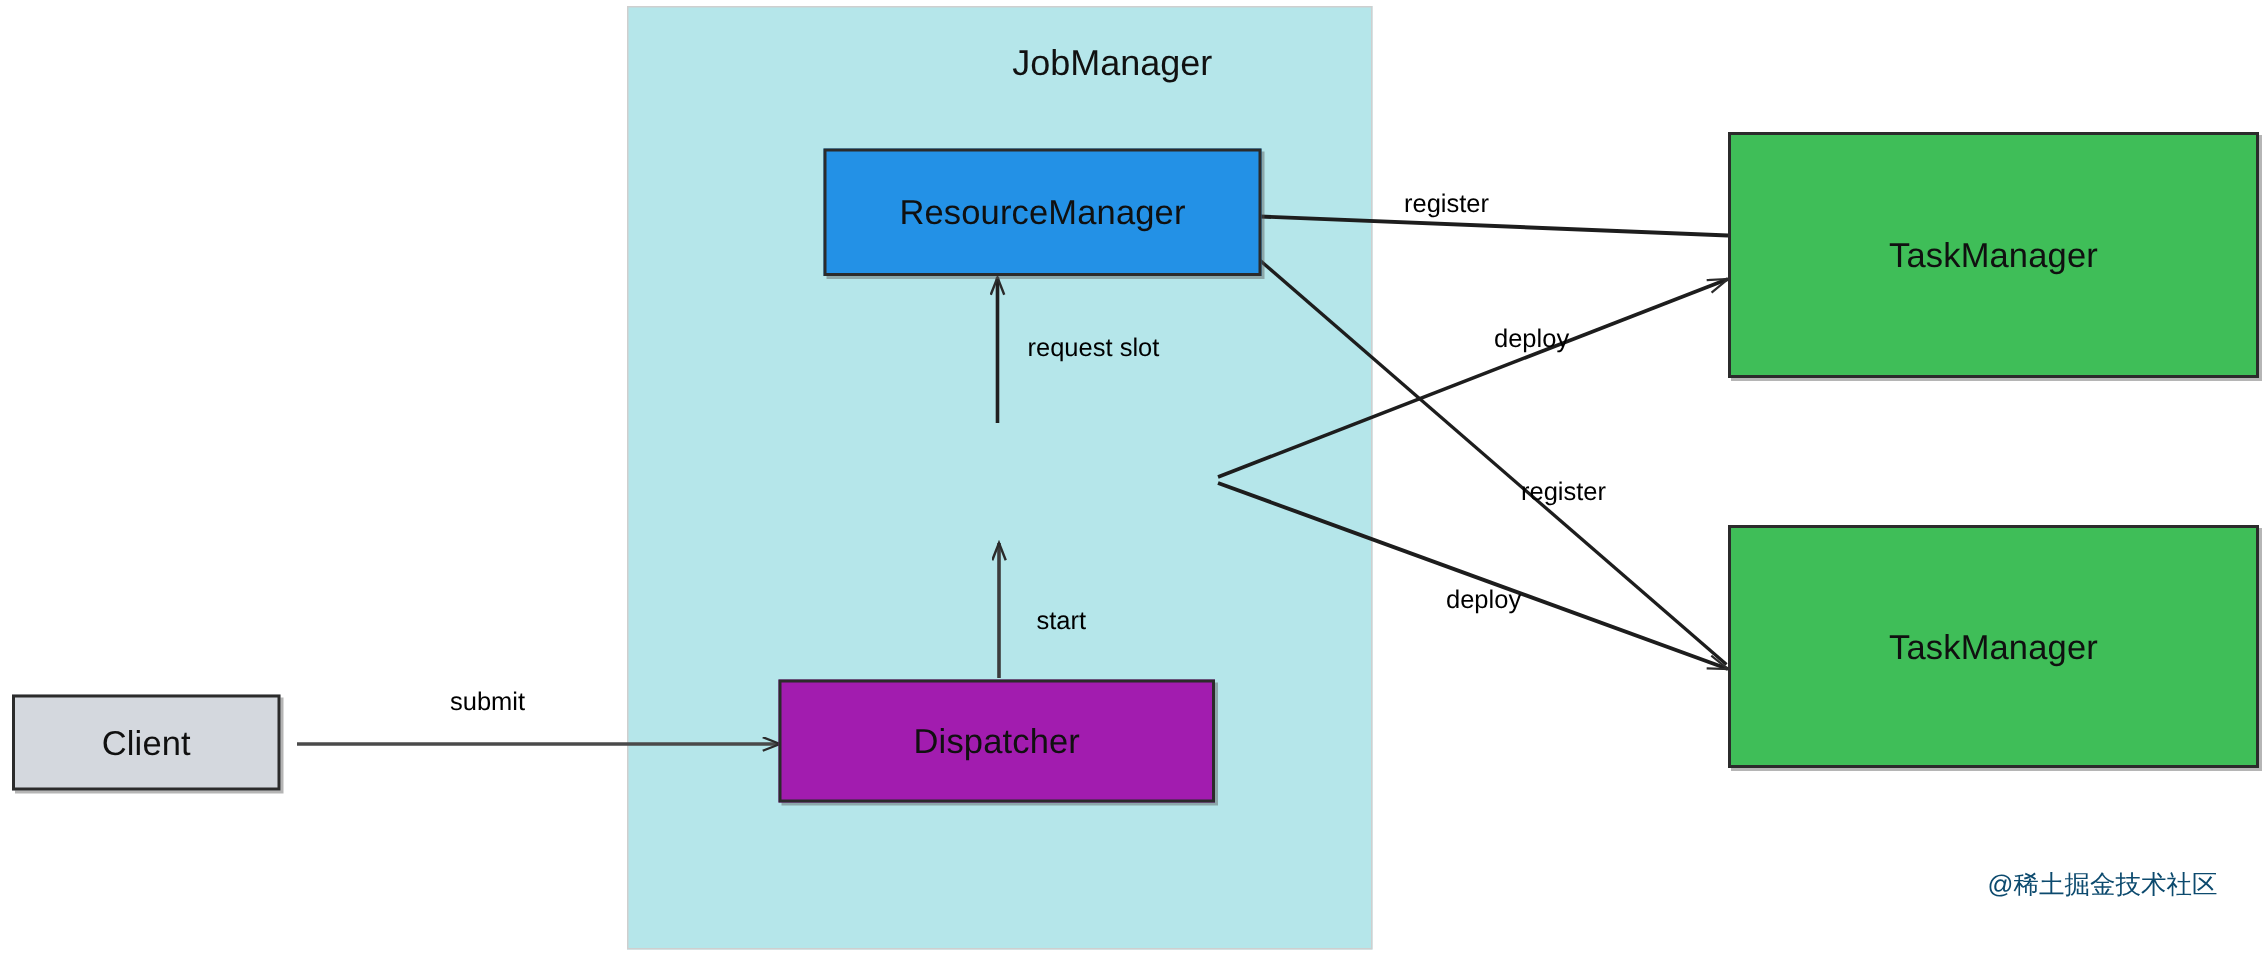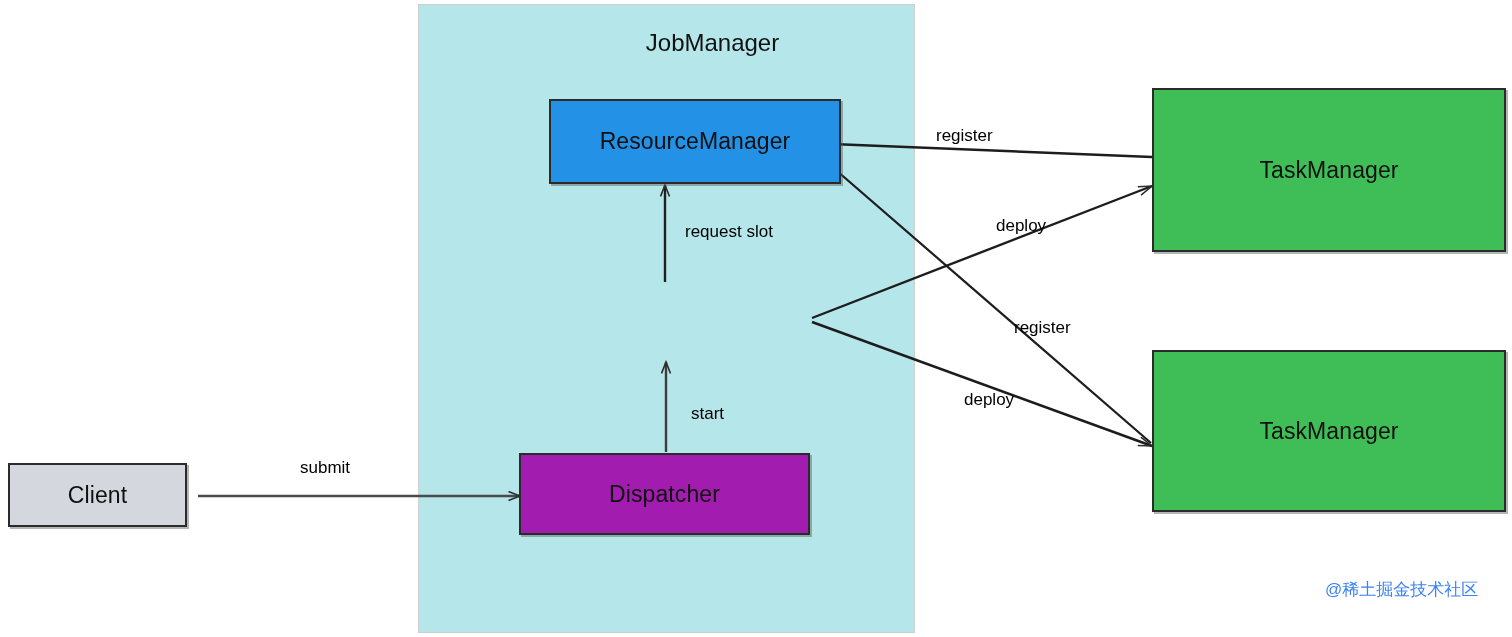--- a/index.html
+++ b/index.html
@@ -47,20 +47,21 @@
     box-sizing: border-box;
   }
   .jobmanager-title {
     position: absolute;
     left: 418px;
     top: 29px;
     width: 589px;
     text-align: center;
     font-size: 24px;
     color: #111111;
+    padding-left: 29px;
   }
   .node-resourcemanager {
     left: 511px;
     top: 99px;
     width: 292px;
     height: 85px;
     background: #2391e6;
     box-shadow: 2px 2px 0 0 rgba(90,90,90,0.45);
     margin-left: 38px;
   }
@@ -115,21 +116,21 @@
   .lbl-submit       { left: 300px; top: 458px; }
   .lbl-register-top { left: 936px; top: 126px; }
   .lbl-deploy-top   { left: 996px; top: 216px; }
   .lbl-register-bot { left: 1014px; top: 318px; }
   .lbl-deploy-bot   { left: 964px; top: 390px; }
   .watermark {
     position: absolute;
     left: 1325px;
     top: 578px;
     font-size: 17px;
-    color: #3b82f6;
+    color: #0c4a6e;
     white-space: nowrap;
   }
 </style>
 </head>
 <body>
 
 <div id="canvas">
 
   <div class="jobmanager-container"></div>
   <div class="jobmanager-title">JobManager</div>

